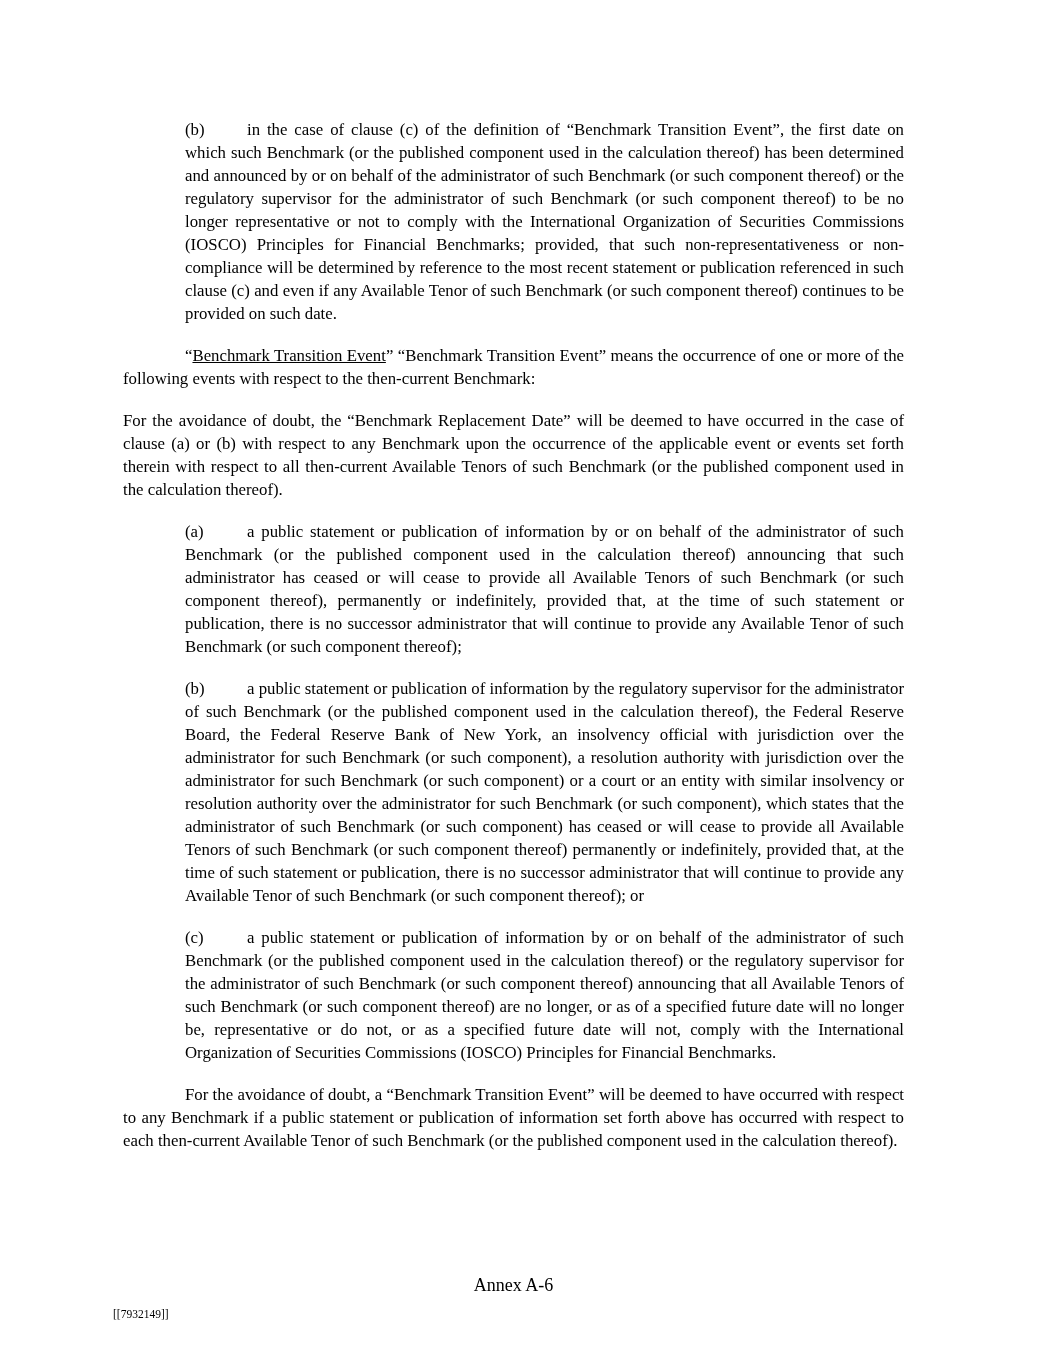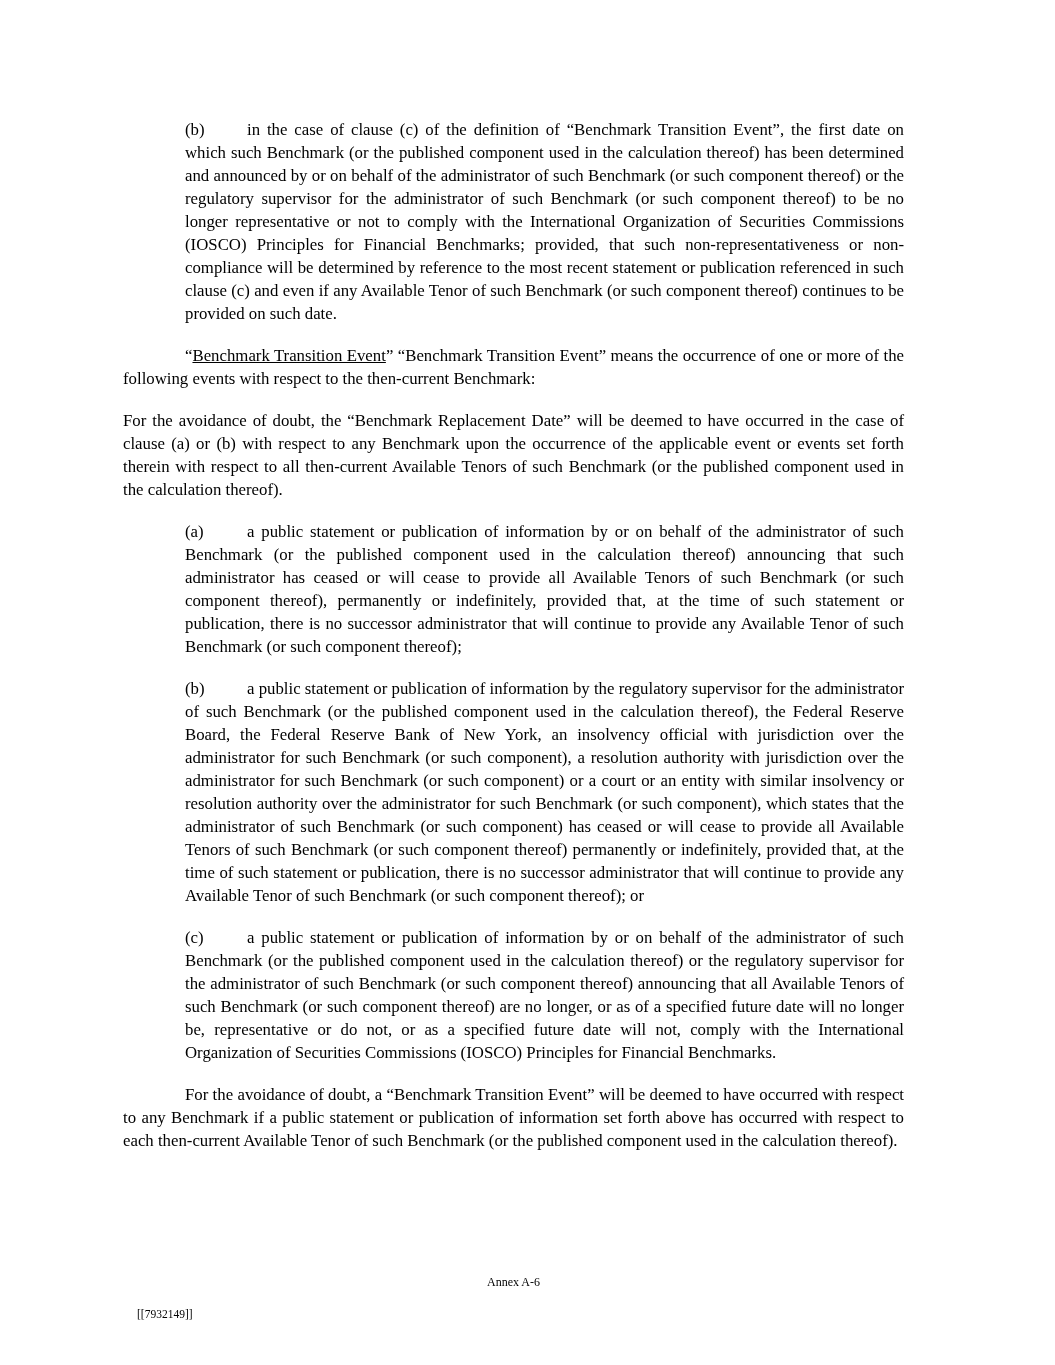--- a/index.html
+++ b/index.html
@@ -47,30 +47,29 @@
     right: 0;
     bottom: 0;
     height: 110px;
   }
   .page-number {
     position: absolute;
     top: 20px;
     left: 0;
     right: 0;
     text-align: center;
-    font-size: 12px;
+    font-size: 18px;
     font-family: "Liberation Serif", serif;
   }
   .doc-id {
     position: absolute;
     top: 53px;
     left: 113px;
     font-size: 11.5px;
     font-family: "Liberation Serif", serif;
-    margin-left: 24px;
   }
 </style>
 </head>
 <body>
 
 <div class="page">
 
   <p class="body-text indented">
     <span class="clause-label">(b)</span><span>in the case of clause (c) of the definition of “Benchmark Transition Event”, the first date on which such Benchmark (or the published component used in the calculation thereof) has been determined and announced by or on behalf of the administrator of such Benchmark (or such component thereof) or the regulatory supervisor for the administrator of such Benchmark (or such component thereof) to be no longer representative or not to comply with the International Organization of Securities Commissions (IOSCO) Principles for Financial Benchmarks; provided, that such non-representativeness or non-compliance will be determined by reference to the most recent statement or publication referenced in such clause (c) and even if any Available Tenor of such Benchmark (or such component thereof) continues to be provided on such date.</span>
   </p>

